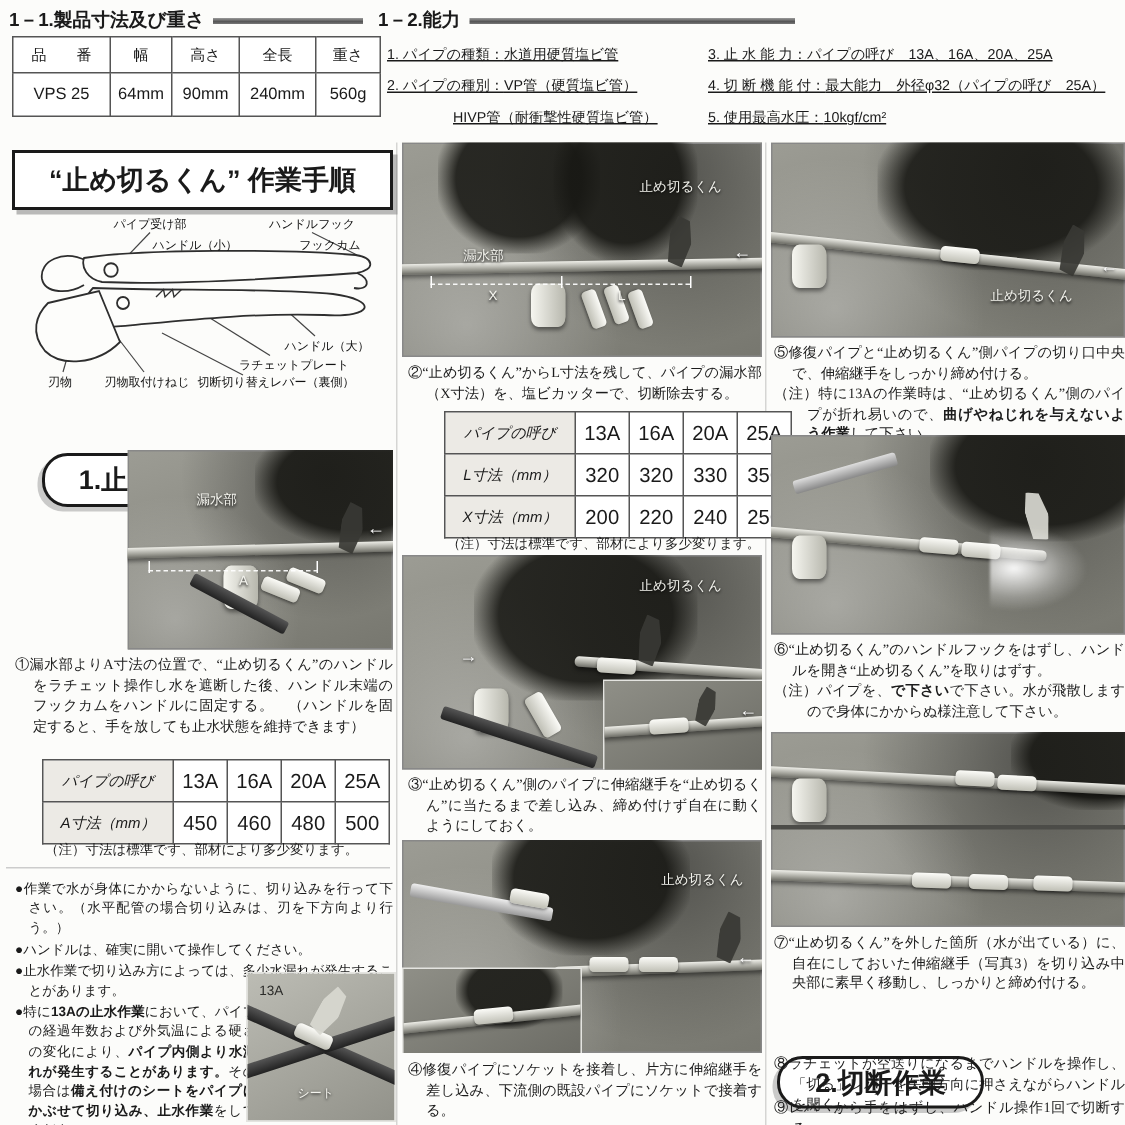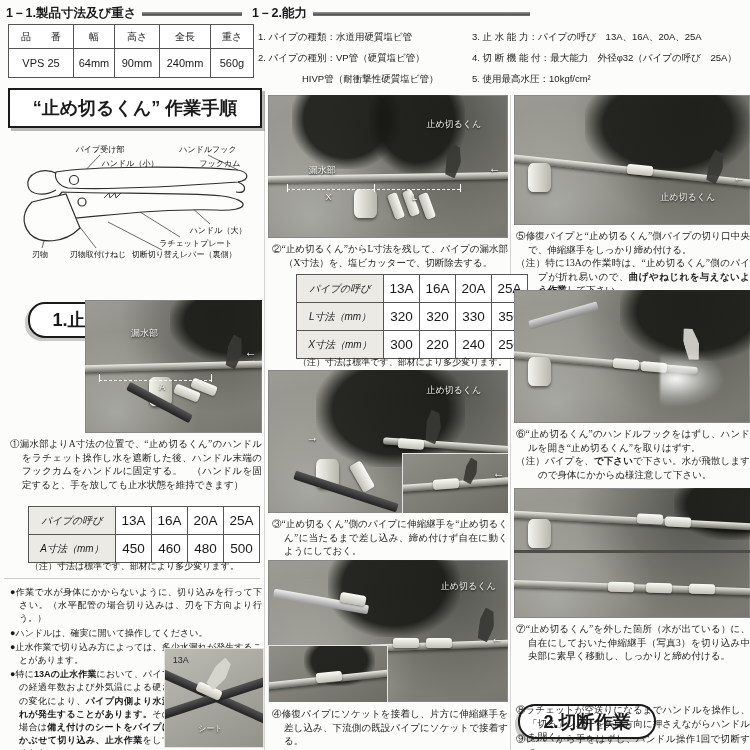--- a/index.html
+++ b/index.html
@@ -6,21 +6,21 @@
   #page{position:relative;width:750px;height:750px;background:#fcfcfa;overflow:hidden;
         font-family:"Liberation Sans","DejaVu Sans",sans-serif;color:#1a1a1a;}
   
   .sec-title{position:absolute;display:flex;align-items:center;gap:6px;font-weight:bold;font-size:12.5px;}
   .sec-title .rule{flex:1;height:4px;background:linear-gradient(#9a9a9a,#555 60%,#777);}
   
   .spec{position:absolute;border-collapse:collapse;text-align:center;background:#fff;}
   .spec td{border:1px solid #555;font-size:10px;}
   .spec .val{font-size:11px;}
   
-  .cap{position:absolute;font-size:9.5px;line-height:21px;white-space:nowrap;}
+  .cap{position:absolute;font-size:9.5px;line-height:21px;white-space:nowrap;text-decoration:underline;}
   .cap p{margin:0;}
   .cap .ind{margin-left:44px;}
   
   .proc-box{position:absolute;border:2px solid #1a1a1a;background:#fff;display:flex;align-items:center;
             justify-content:center;font-weight:bold;font-size:18px;box-shadow:3px 3px 0 rgba(130,130,130,.55);}
   
   .badge{position:absolute;border:2.5px solid #1a1a1a;border-radius:17px;background:#fff;display:flex;
          align-items:center;justify-content:center;font-weight:bold;font-size:18px;
          box-shadow:-3px 3px 0 rgba(160,160,160,.55);margin-top:36px;}
   
@@ -106,21 +106,21 @@
   </div>
   <div class="cap" style="left:472px;top:26px;">
     <p><span>3. 止 水 能 力：</span><span>パイプの呼び　13A、16A、20A、25A</span></p>
     <p><span>4. 切 断 機 能 付：</span><span>最大能力　外径φ32（パイプの呼び　25A）</span></p>
     <p><span>5. 使用最高水圧：</span><span>10kgf/cm²</span></p>
   </div>
 
   <div class="vline" style="left:264px;top:95px;height:655px;"></div>
   <div class="vline" style="left:510px;top:95px;height:655px;"></div>
 
-  <div class="proc-box" style="left:8px;top:88px;width:250px;height:36px;align-items:center;">
+  <div class="proc-box" style="left:8px;top:100px;width:250px;height:36px;align-items:center;">
     <span>“止め切るくん” 作業手順</span>
   </div>
 
   <svg class="diagram" style="left:12px;top:140px;" width="246" height="120" viewBox="0 0 246 120">
     <g stroke="#444" stroke-width="0.8" fill="none">
       <path d="M88,15 L66,38"></path>
         <path d="M118,29 L128,38"></path>
         <path d="M196,15 L226,30"></path>
       <path d="M206,29 L232,40"></path>
         <path d="M198,84 L178,66"></path>
@@ -247,21 +247,21 @@
     </tr>
     <tr>
       <td class="lbl">L寸法（mm）</td>
       <td class="num">320</td>
       <td class="num">320</td>
       <td class="num">330</td>
       <td class="num">350</td>
     </tr>
     <tr>
       <td class="lbl">X寸法（mm）</td>
-      <td class="num">300</td>
+      <td class="num">200</td>
       <td class="num">220</td>
       <td class="num">240</td>
       <td class="num">250</td>
     </tr>
     </tbody>
   </table>
   <div class="tnote" style="left:298px;top:356px;">（注）寸法は標準です、部材により多少変ります。</div>
 
   <div class="photo" style="left:268px;top:370px;width:240px;height:143px;">
     <div class="sil" style="left:20%;top:-12%;width:62%;height:80%;"></div>

